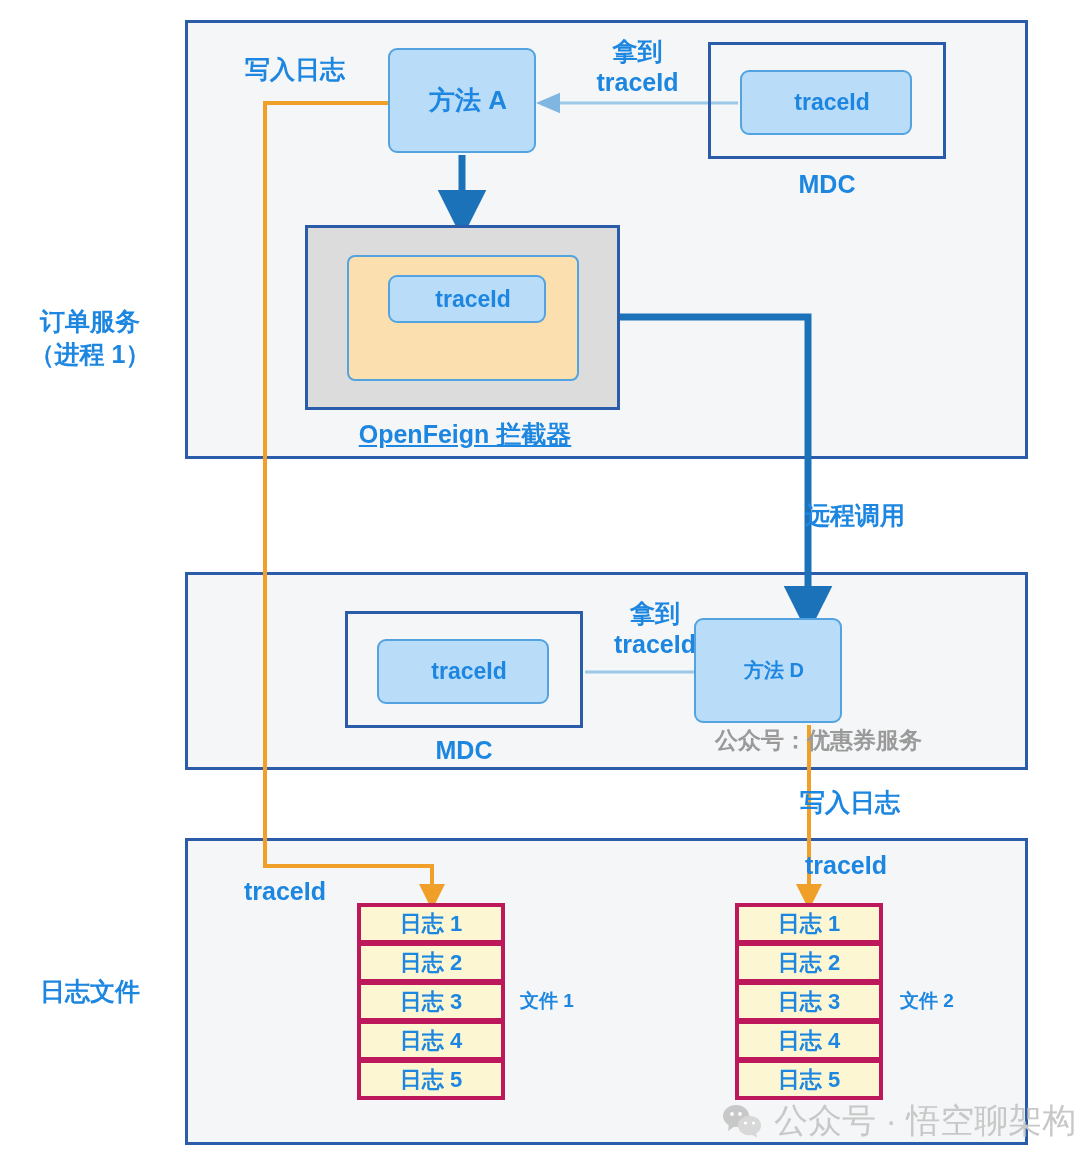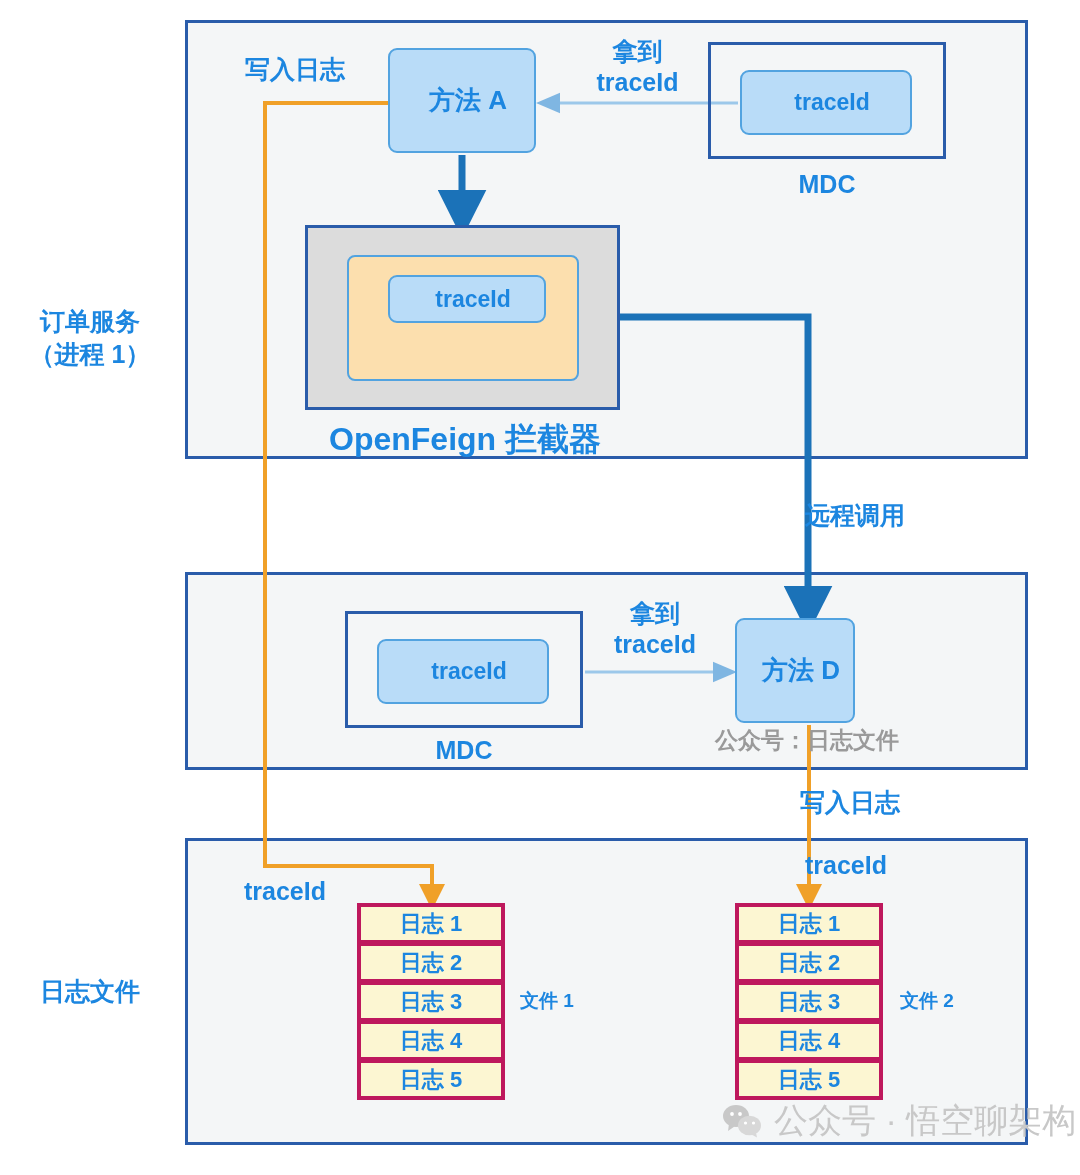--- a/index.html
+++ b/index.html
@@ -83,26 +83,26 @@
   
   #node-methodA{left:388px;top:48px;width:148px;height:105px;font-size:26px;}
   #mdc1-box{left:708px;top:42px;width:238px;height:117px;}
   #node-traceid-mdc1{left:740px;top:70px;width:172px;height:65px;font-size:23px;}
   #cap-mdc1{left:708px;top:170px;width:238px;font-size:25px;}
 
   #feign-grey{left:305px;top:225px;width:315px;height:185px;}
   #feign-header{left:347px;top:255px;width:232px;height:126px;}
   #node-traceid-header{left:388px;top:275px;width:158px;height:48px;font-size:23px;}
   #cap-header{left:347px;top:336px;width:232px;font-size:25px;}
-  #cap-feign{left:280px;top:418px;width:370px;font-size:32px;}
+  #cap-feign{left:280px;top:418px;width:370px;font-size:25px;text-decoration:underline;}
 
   #mdc2-box{left:345px;top:611px;width:238px;height:117px;}
   #node-traceid-mdc2{left:377px;top:639px;width:172px;height:65px;font-size:23px;}
   #cap-mdc2{left:345px;top:736px;width:238px;font-size:25px;}
-  #node-methodD{left:735px;top:618px;width:120px;height:105px;font-size:26px;}
+  #node-methodD{left:694px;top:618px;width:148px;height:105px;font-size:20px;}
 
   
   .logstack{position:absolute;}
   .logrow{
     box-sizing:border-box;
     background:#fcf6d2;
     border:4px solid #be185d;
     color:#1c86e0;
     font-weight:bold;
     font-size:22px;
@@ -204,21 +204,21 @@
 
   <div class="outline-box" id="mdc2-box"></div>
   <div class="node" id="node-traceid-mdc2">traceId</div>
   <div class="cap" id="cap-mdc2">MDC</div>
 
   <div class="flabel" id="txt-get2">拿到
 traceId</div>
 
   <div class="node" id="node-methodD">方法 D</div>
 
-  <div id="wm-inner">公众号：日志文件</div>
+  <div id="wm-inner">公众号：优惠券服务</div>
 
   <div class="flabel" id="txt-write2">写入日志</div>
 
   <div class="flabel" id="txt-traceid-b1">traceId</div>
   <div class="flabel" id="txt-traceid-b2">traceId</div>
 
   <div class="logstack" id="logstack1">
     <div class="logrow">日志 1</div>
     <div class="logrow">日志 2</div>
     <div class="logrow">日志 3</div>

